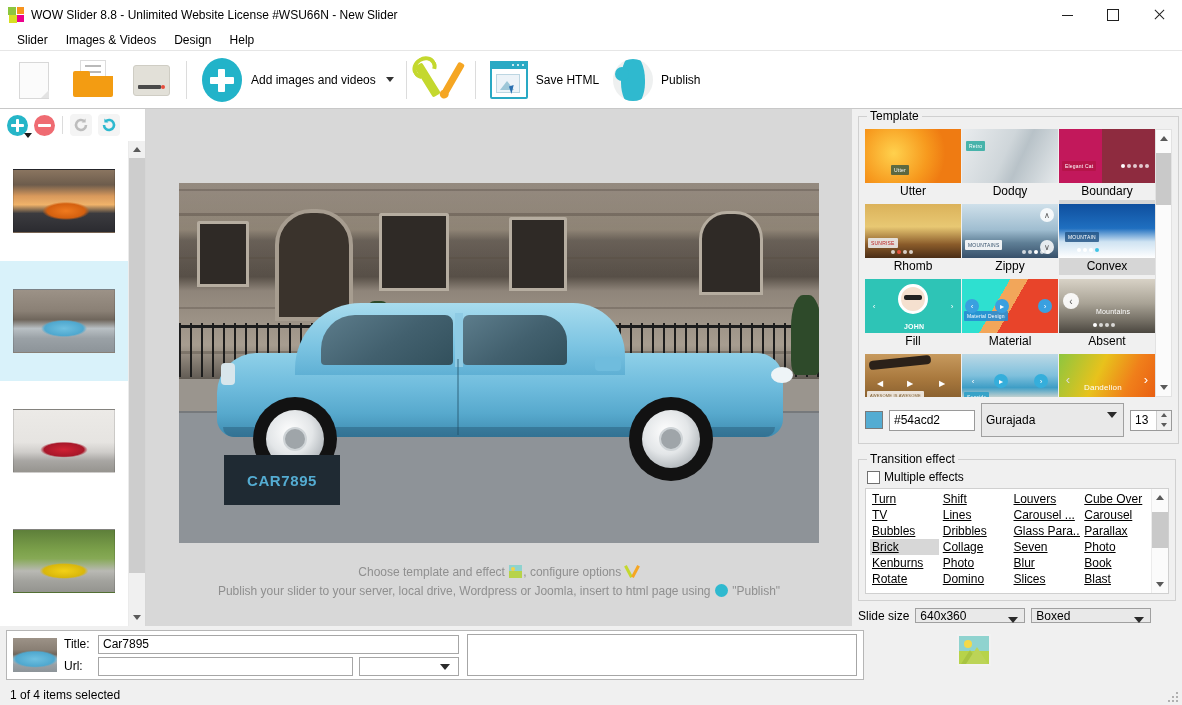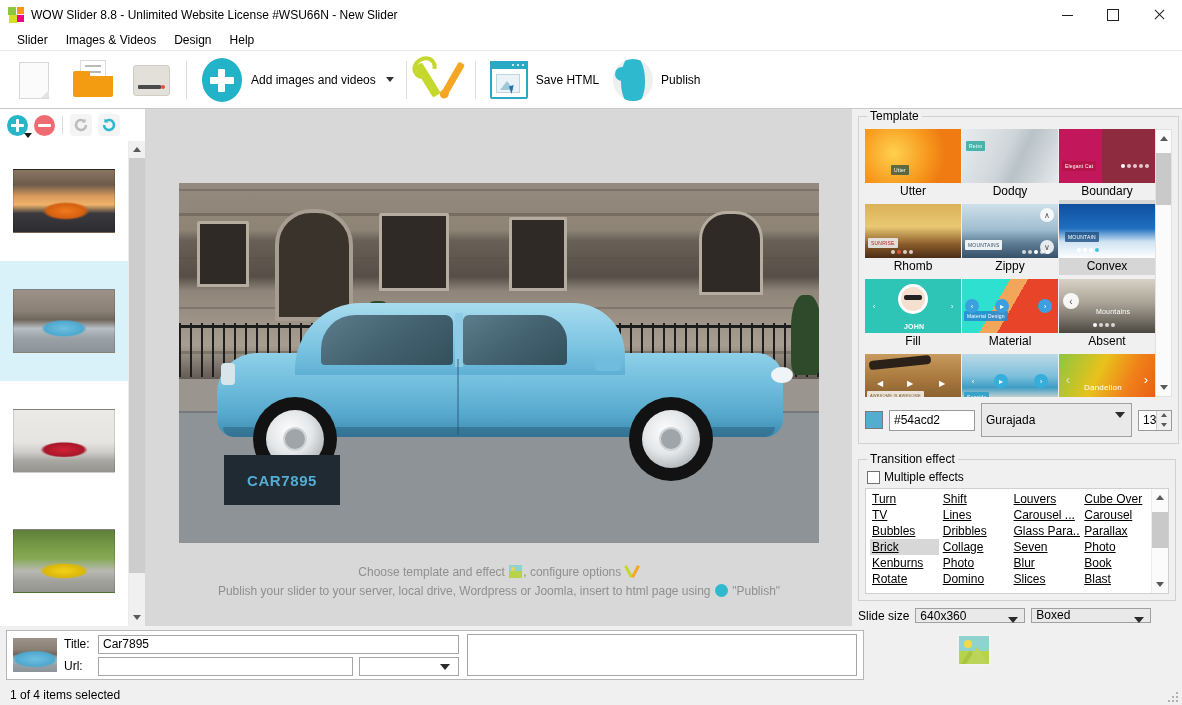--- a/index.html
+++ b/index.html
@@ -494,21 +494,21 @@
     font-size:12px; padding: 0 4px; line-height:19px;
   }
   .font-select {
     flex: 1 1 auto; height: 21px; border:1px solid #a0a0a0; background:#e9e9e9;
     display:flex; align-items:center; padding: 16px 4px; font-size:12px; position:relative;
   }
   .font-select .dd {
     position:absolute; right: 6px; top: 8px;
     width:0;height:0;border-left:5px solid transparent;border-right:5px solid transparent;border-top:6px solid #2b2b2b;
   }
-  .size-spin { display:flex; height:21px; border:1px solid #9a9a9a; background:#fff; width: 34px; }
+  .size-spin { display:flex; height:21px; border:1px solid #9a9a9a; background:#fff; width: 42px; }
   .size-spin .val { flex:1 1 auto; font-size:12px; display:flex;align-items:center;padding-left:4px;}
   .size-spin .btns { width:15px; display:flex;flex-direction:column; border-left:1px solid #cfcfcf;}
   .size-spin .btns div { flex:1 1 50%; display:flex;align-items:center;justify-content:center; background:#f0f0f0;}
 
   .fx-check { display:flex; align-items:center; gap: 4px; margin: 4px 0 4px 2px; }
   .fx-check .box { width: 13px; height: 13px; border: 1px solid #707070; background:#fff; flex:0 0 13px;}
   .fx-check .lbl { font-size: 12px; }
   .fx-area { display:flex; background:#fff; border:1px solid #d0d0d0; height: 106px; overflow:hidden;}
   .fx-grid {
     flex:1 1 auto; display:grid; grid-template-columns: repeat(4, 1fr);
@@ -520,21 +520,21 @@
   .fx-scroll .sb-btn { height:17px; flex:0 0 17px; display:flex;align-items:center;justify-content:center;}
   .fx-scroll .sb-track { flex:1 1 auto; position:relative;}
   .fx-scroll .sb-thumb { position:absolute;left:0;right:0; background:#c9c9c9;}
 
   .slide-size-row { display:flex; align-items:center; gap: 6px; margin-top: 7px; }
   .slide-size-row .lbl { font-size:12px; }
   .ss-select {
     height: 15px; border:1px solid #a0a0a0; background:#e9e9e9; display:flex;align-items:center;
     padding: 0 4px; font-size:12px; position:relative; flex: 0 0 110px;
   }
-  .ss-select.second { flex: 0 0 120px; align-items: flex-end; }
+  .ss-select.second { flex: 0 0 120px; }
   .ss-select .dd {
     position:absolute; right: 6px; top: 8px;
     width:0;height:0;border-left:5px solid transparent;border-right:5px solid transparent;border-top:6px solid #2b2b2b;
   }
 
   .more-settings {
     margin-top: 10px; height: 54px; border:1px solid #c6c6c6; background:#e9e9e9;
     display:flex; align-items:center; justify-content:center; gap: 14px;
   }
   .ms-icon {

